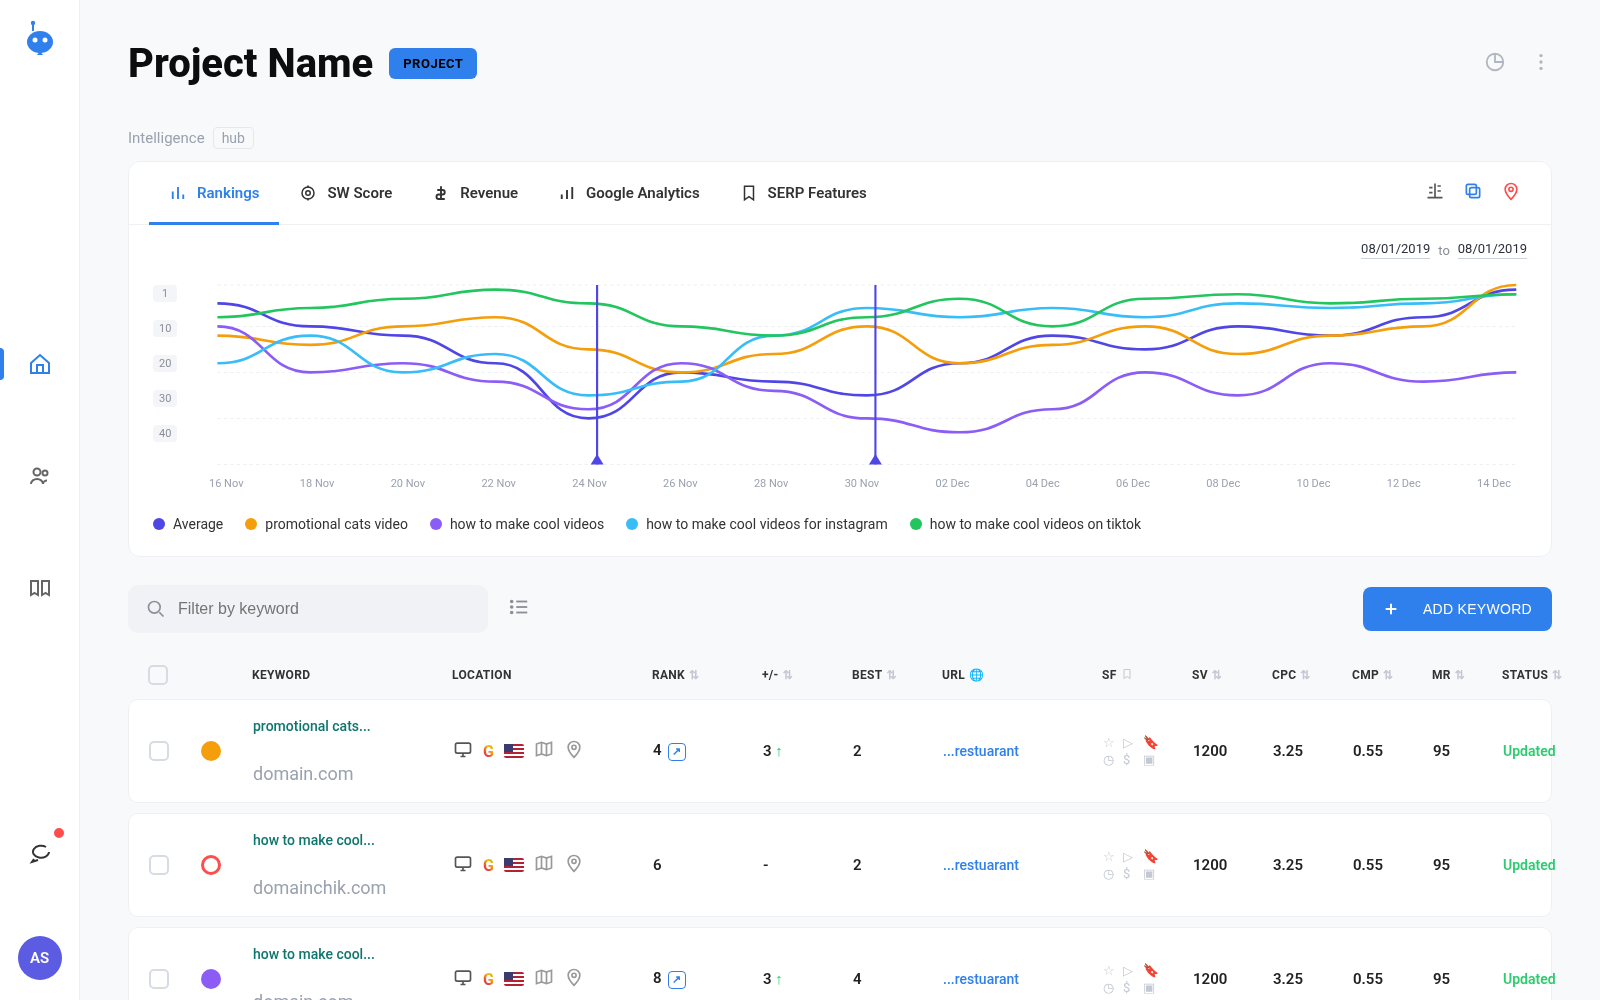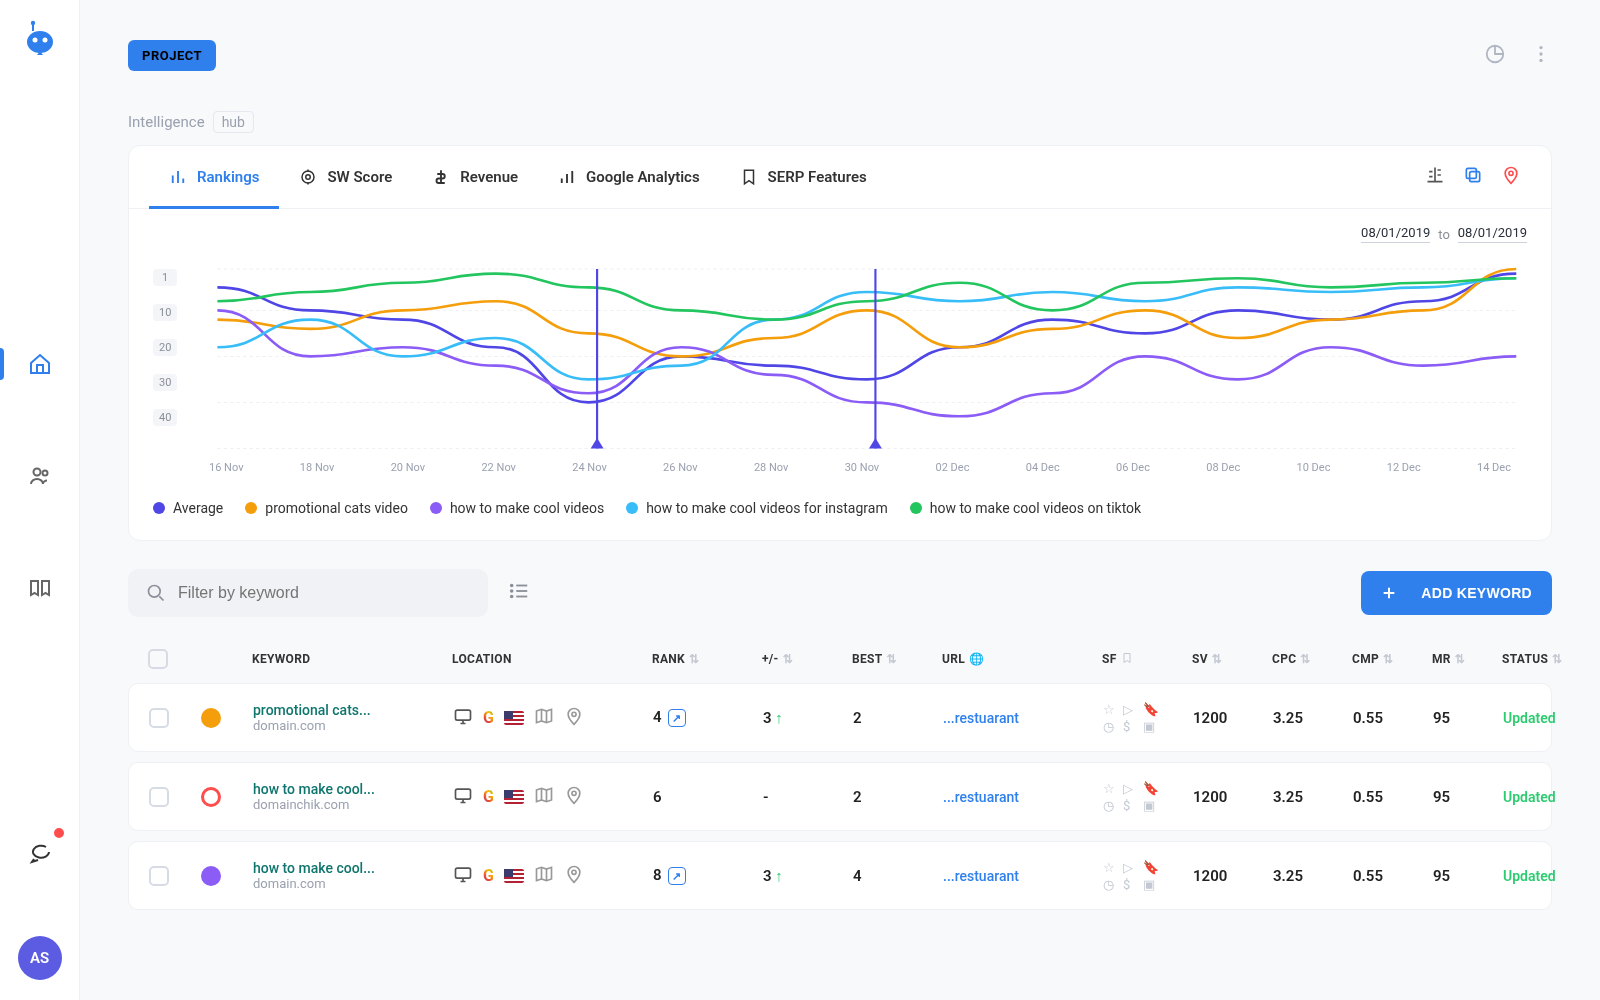--- a/index.html
+++ b/index.html
@@ -41,32 +41,32 @@
 .x-labels { display:flex; justify-content:space-between; padding: 2px 40px 16px 80px; color:#9aa1af; font-size:11px; }
 
 .legend { display:flex; align-items:center; gap:22px; padding: 10px 24px 24px; flex-wrap:wrap; }
 .legend-item { display:flex; align-items:center; gap:8px; font-size:14px; color:#333; }
 .dot { width:12px; height:12px; border-radius:50%; display:inline-block; }
 
 .toolbar { display:flex; align-items:center; gap:20px; margin: 28px 0 18px; }
 .filter { display:flex; align-items:center; gap:12px; background:#f0f2f5; border-radius:10px; padding:14px 18px; width:360px; color:#8a8f99; }
 .filter input { border:none; background:transparent; outline:none; font-size:16px; color:#333; width:100%; }
 .icon-btn { color:#8a8f99; }
-.add-btn { margin-left:auto; background:#2f80ed; color:#fff; border:none; border-radius:8px; padding:14px 20px; font-weight:700; font-size:14px; letter-spacing:0.3px; display:flex; align-items:center; gap:24px; cursor:pointer; }
+.add-btn { margin-left:auto; background:#2f80ed; color:#fff; border:none; border-radius:8px; padding:14px 20px; font-weight:400; font-size:14px; letter-spacing:0.3px; display:flex; align-items:center; gap:24px; cursor:pointer; }
 
 .table-head { display:grid; grid-template-columns: 52px 52px 200px 200px 110px 90px 90px 160px 90px 80px 80px 80px 70px 1fr; align-items:center; padding: 14px 20px; font-size:12px; font-weight:700; color:#333; letter-spacing:0.3px; }
 .th { display:flex; align-items:center; gap:4px; color:#333; }
 .th .sort { color:#c3c8d2; font-size:12px; }
 .table-row { display:grid; grid-template-columns: 52px 52px 200px 200px 110px 90px 90px 160px 90px 80px 80px 80px 70px 1fr; align-items:center; padding: 18px 20px; background:#fff; border:1px solid #eef0f4; border-radius:10px; margin-bottom:10px; }
 .chk { width:20px; height:20px; border:2px solid #d7dbe3; border-radius:5px; }
 .row-dot { width:20px; height:20px; border-radius:50%; }
 .row-dot.outline { background:#fff; border:3px solid #ff4d4d; }
 .kw { display:flex; flex-direction:column; }
 .kw .t1 { font-size:14px; color:#0f766e; font-weight:500; }
-.kw .t2 { font-size:13px; color:#9aa1af; }
+.kw .t2 { font-size:18px; color:#9aa1af;margin-top:29px; }
 .loc-icons { display:flex; align-items:center; gap:10px; color:#9aa1af; }
 .cell { font-size:15px; color:#222; font-weight:600; }
 .url { color:#2f80ed; font-size:14px; font-weight:500; }
 .status { color:#2ecc71; font-size:14px; font-weight:600; }
 .delta-up { color:#2ecc71; }
 .sf-icons { display:grid; grid-template-columns: repeat(3, 16px); gap:4px; color:#c3c8d2; }
 .sf-icons span { font-size:13px; line-height:1; }
 .rank-icn { display:inline-flex; align-items:center; justify-content:center; width:18px; height:18px; border:1.5px solid #2f80ed; border-radius:4px; margin-left:6px; color:#2f80ed; font-size:11px; }
 .flag { width:20px; height:14px; display:inline-block; background: linear-gradient(180deg, #b22234 0%, #b22234 14%, #fff 14%, #fff 28%, #b22234 28%, #b22234 42%, #fff 42%, #fff 56%, #b22234 56%, #b22234 70%, #fff 70%, #fff 84%, #b22234 84%, #b22234 100%); position:relative; border-radius:2px; }
 .flag::before { content:""; position:absolute; top:0; left:0; width:9px; height:8px; background:#3c3b6e; }
@@ -115,20 +115,21 @@
             <path d="M6 19 l-2 3 l6 -2"></path>
           </svg>
       </div>
       <div class="avatar">AS</div>
     </div>
   </aside>
 
   <main class="main">
     <div class="header">
       <div class="header-left">
+        <h1 class="title">Project Name</h1>
         <span class="badge">PROJECT</span>
       </div>
       <div class="header-right">
         <span><svg width="22" height="22" viewBox="0 0 24 24" fill="none" stroke="currentColor" stroke-width="2">
               <circle cx="12" cy="12" r="9"></circle>
               <path d="M12 3 v9 h9"></path>
             </svg></span>
         <span><svg width="22" height="22" viewBox="0 0 24 24" fill="currentColor">
               <circle cx="12" cy="5" r="1.8"></circle>
               <circle cx="12" cy="12" r="1.8"></circle>

